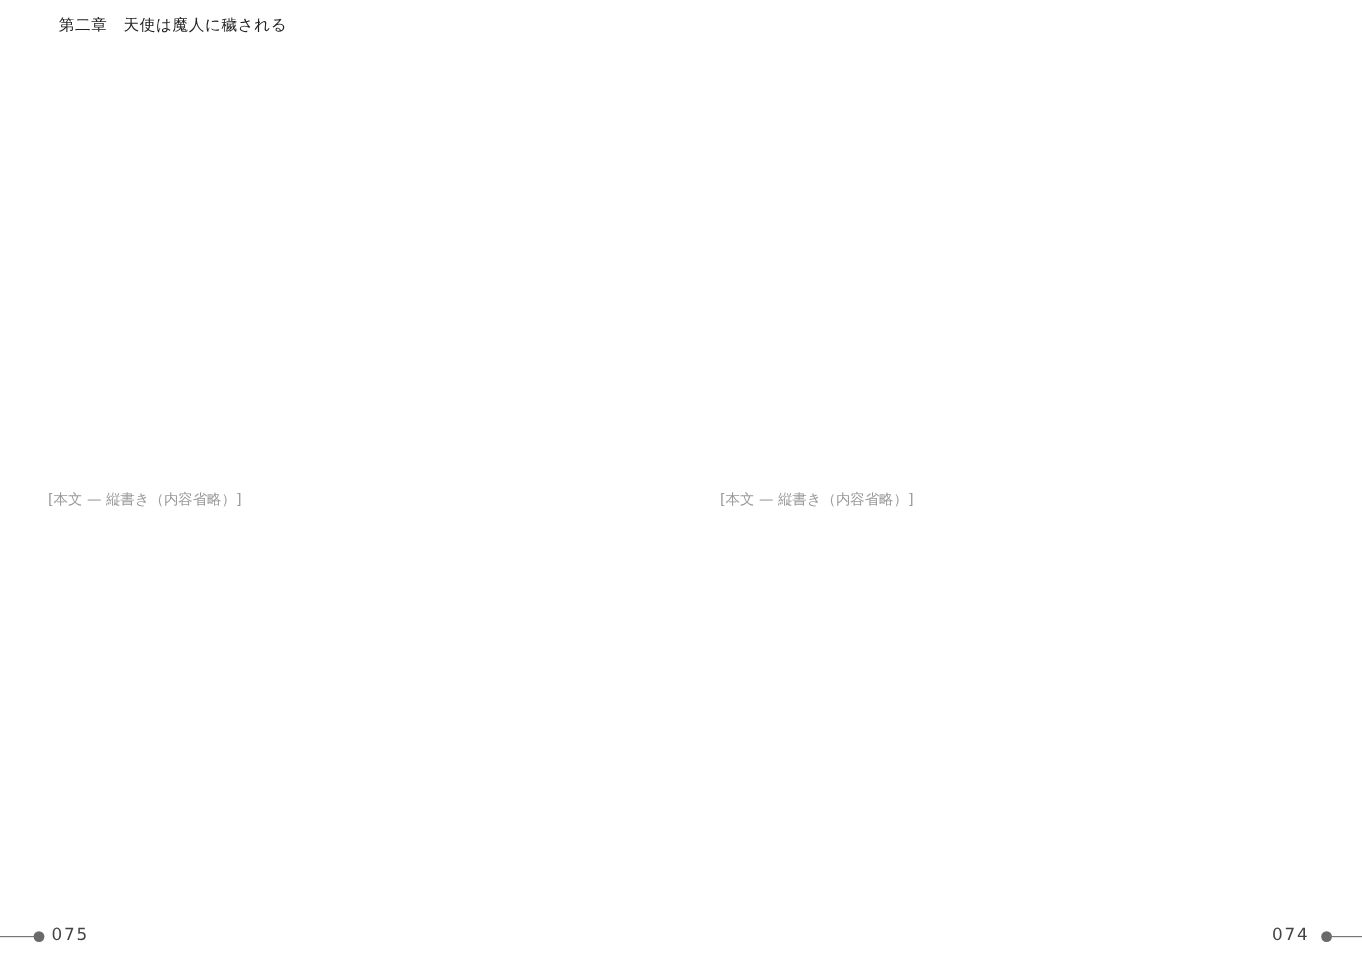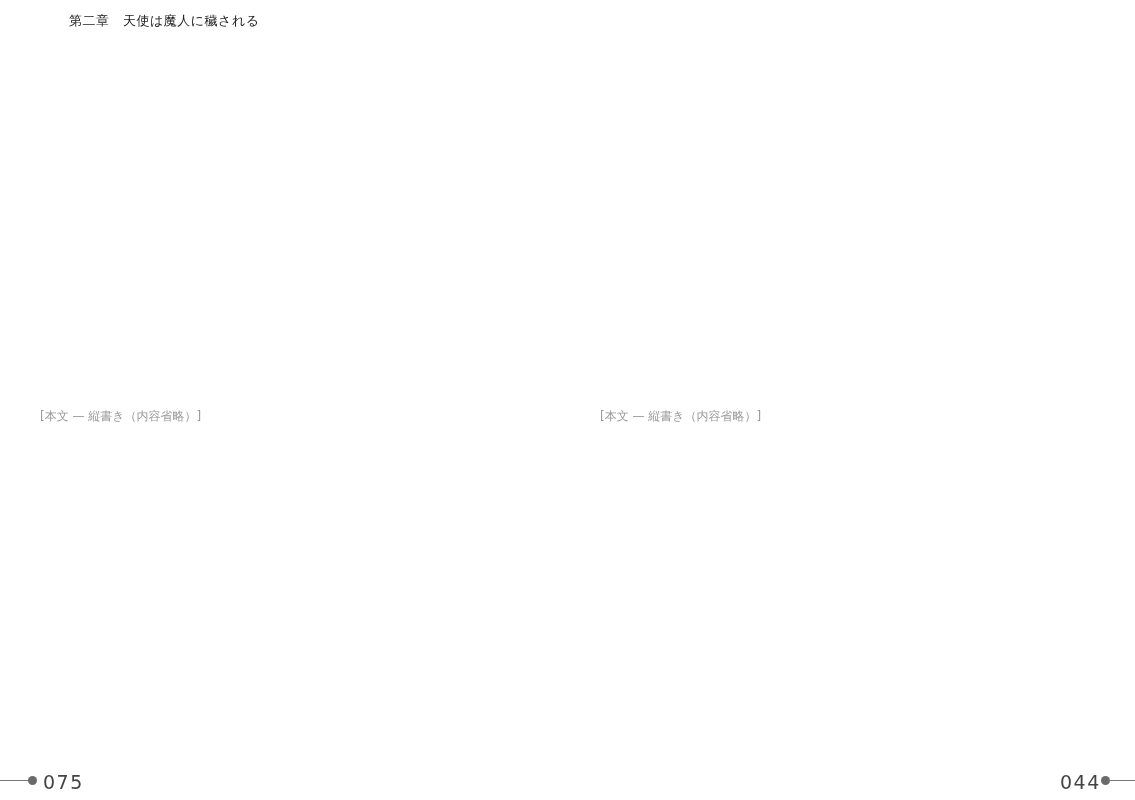--- a/index.html
+++ b/index.html
@@ -1,33 +1,33 @@
 <!DOCTYPE html>
 <html><head>
 <meta charset="utf-8">
 <style>
   html, body { margin:0; padding:0; background:#ffffff; }
   body { width:1135px; height:800px; position:relative; overflow:hidden;
          font-family:"DejaVu Serif", serif; color:#1a1a1a; }
   .spread { position:absolute; inset:0; }
   .running-head { position:absolute; left:49px; top:12px; font-size:13px;
-                  font-family:"DejaVu Sans", sans-serif; color:#222; letter-spacing:0.5px;margin-left:20px; }
+                  font-family:"DejaVu Sans", sans-serif; color:#222; letter-spacing:0.5px; }
   .page { position:absolute; top:48px; height:690px; }
   .page.left  { left:40px;  width:500px; }
   .page.right { left:600px; width:500px; }
   .vtext { writing-mode:vertical-rl; height:100%; width:100%;
            font-size:17px; line-height:31px; letter-spacing:1px;
            color:#bbb; }
   .placeholder-note { position:absolute; top:360px; left:0; right:0; text-align:left;
                       font-family:"DejaVu Sans", sans-serif; font-size:12px; color:#999; }
   .footer { position:absolute; top:776px; height:10px; }
   .footer .rule { position:absolute; top:4px; height:1px; background:#777; }
   .footer .dot { position:absolute; top:0; width:9px; height:9px; border-radius:50%; background:#6a6a6a; }
   .footer .num { position:absolute; top:-5px; font-family:"DejaVu Sans", sans-serif;
-                 font-size:19px; color:#444; letter-spacing:1.5px; }
+                 font-size:14px; color:#444; letter-spacing:1.5px; }
 </style>
 </head>
 <body>
 
 <div class="spread">
 
   <div class="running-head">第二章　天使は魔人に穢される</div>
 
   <div class="page left">
     <div class="vtext"></div>
@@ -39,18 +39,18 @@
     <div class="placeholder-note">[本文 — 縦書き（内容省略）]</div>
   </div>
 
   <div class="footer" style="left:0;width:120px;">
     <div class="rule" style="left:0;width:30px;"></div>
     <div class="dot" style="left:28px;"></div>
     <div class="num" style="left:43px;">075</div>
   </div>
 
   <div class="footer" style="left:1060px;width:75px;">
-    <div class="num" style="left:0;">044</div>
+    <div class="num" style="left:0;">074</div>
     <div class="dot" style="left:41px;"></div>
     <div class="rule" style="left:48px;width:27px;"></div>
   </div>
 
 </div>
 
 </body></html>

